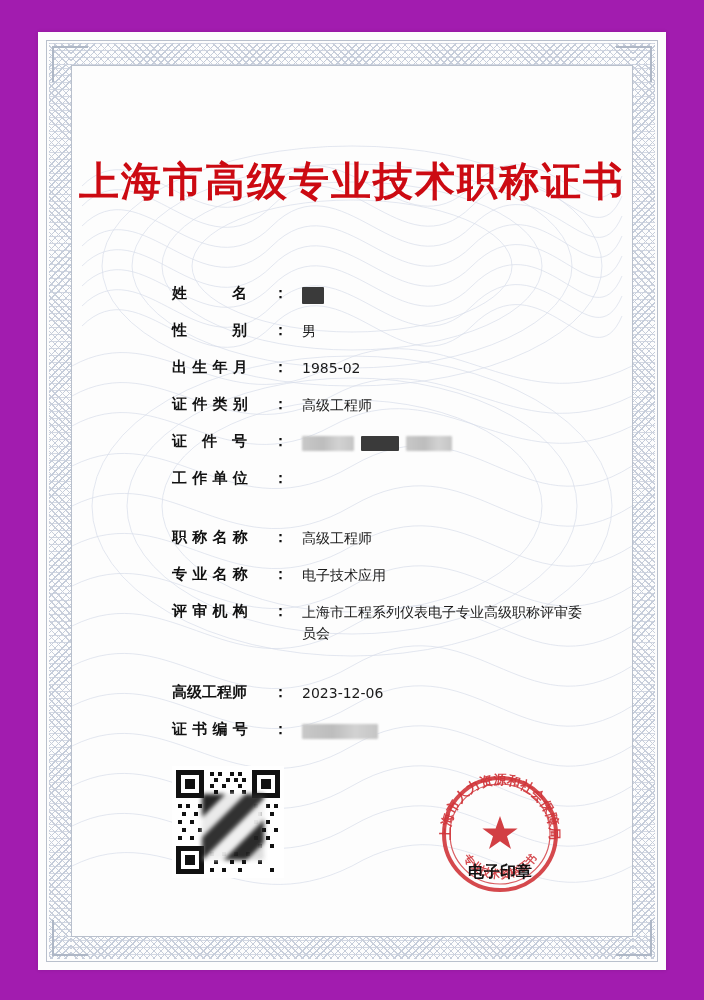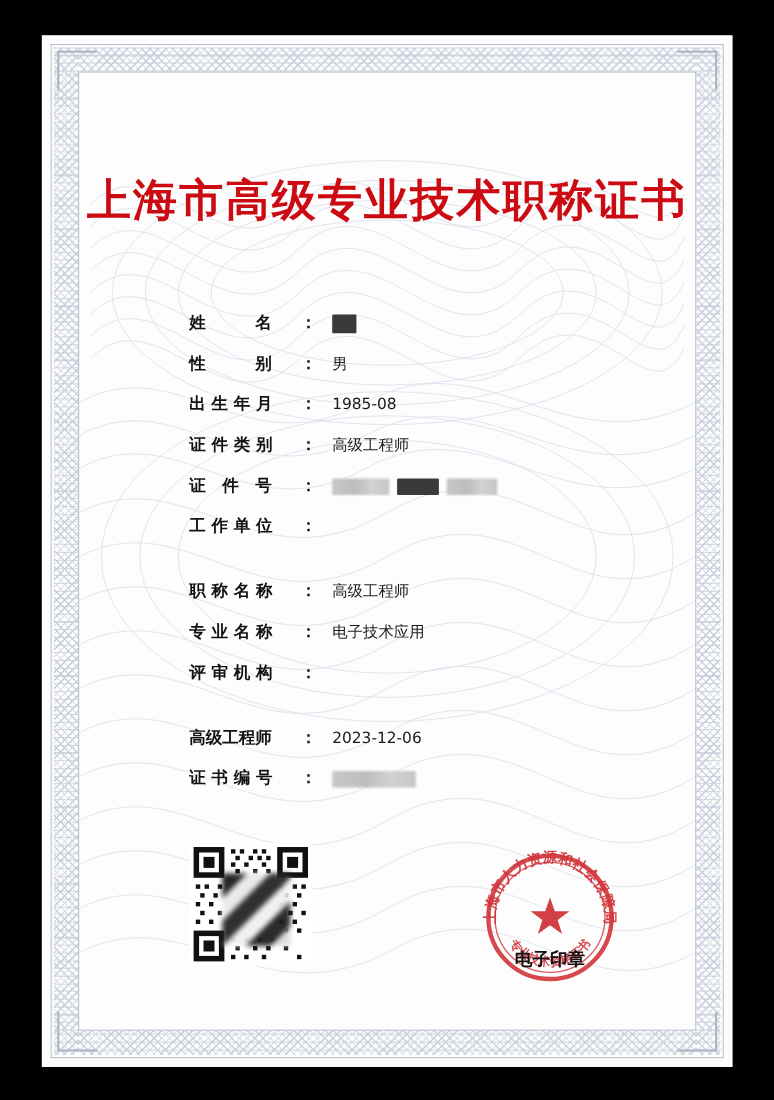--- a/index.html
+++ b/index.html
@@ -10,21 +10,21 @@
   body {
     width: 704px;
     height: 1000px;
     font-family: "Liberation Sans", sans-serif;
     overflow: hidden;
   }
   .page {
     position: relative;
     width: 704px;
     height: 1000px;
-    background: #000000;
+    background: #a21caf;
   }
   
   .cert {
     position: absolute;
     left: 38px;
     top: 32px;
     width: 628px;
     height: 938px;
     background: #fdfdfd;
     box-shadow: 0 0 4px rgba(0,0,0,0.12);
@@ -286,21 +286,21 @@
             <span class="colon">：</span>
           </div>
           <div class="value">男</div>
         </div>
 
         <div class="row">
           <div class="label">
             <span>出 生 年 月</span>
             <span class="colon">：</span>
           </div>
-          <div class="value">1985-08</div>
+          <div class="value">1985-02</div>
         </div>
 
         <div class="row">
           <div class="label">
             <span>证 件 类 别</span>
             <span class="colon">：</span>
           </div>
           <div class="value">高级工程师</div>
         </div>
 
@@ -337,20 +337,21 @@
             <span class="colon">：</span>
           </div>
           <div class="value">电子技术应用</div>
         </div>
 
         <div class="row">
           <div class="label">
             <span>评 审 机 构</span>
             <span class="colon">：</span>
           </div>
+          <div class="value multiline">上海市工程系列仪表电子专业高级职称评审委员会</div>
         </div>
 
         <div class="spacer"></div>
 
         <div class="row">
           <div class="label tight">
             <span>高级工程师</span>
             <span class="colon">：</span>
           </div>
           <div class="value">2023-12-06</div>

